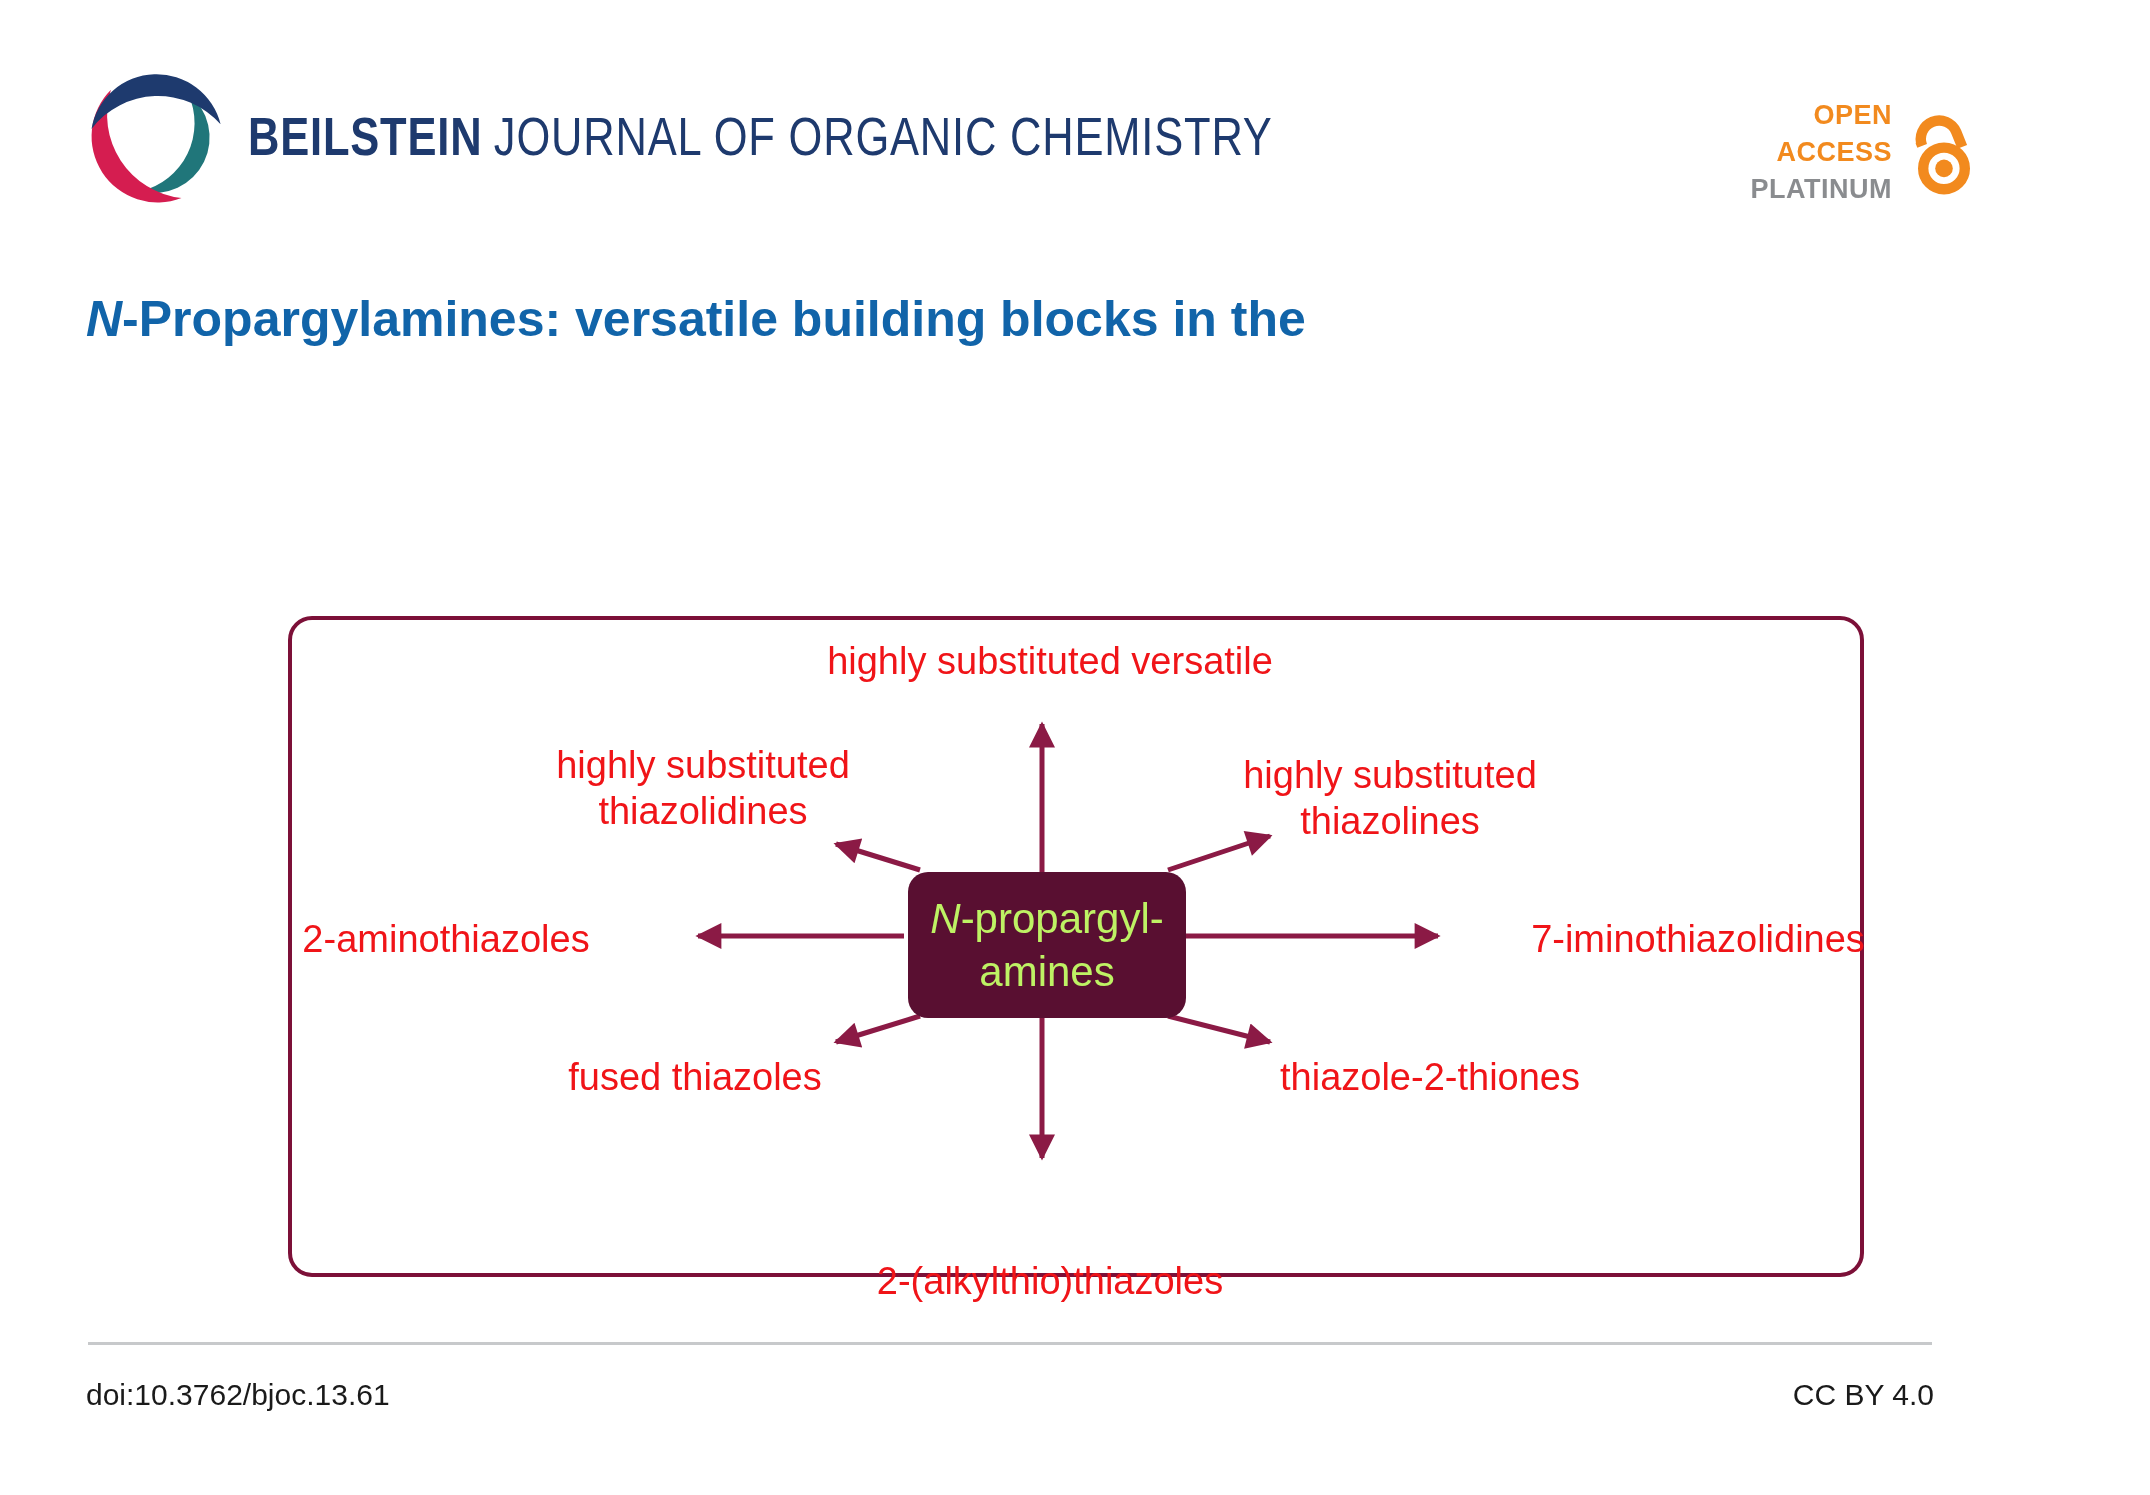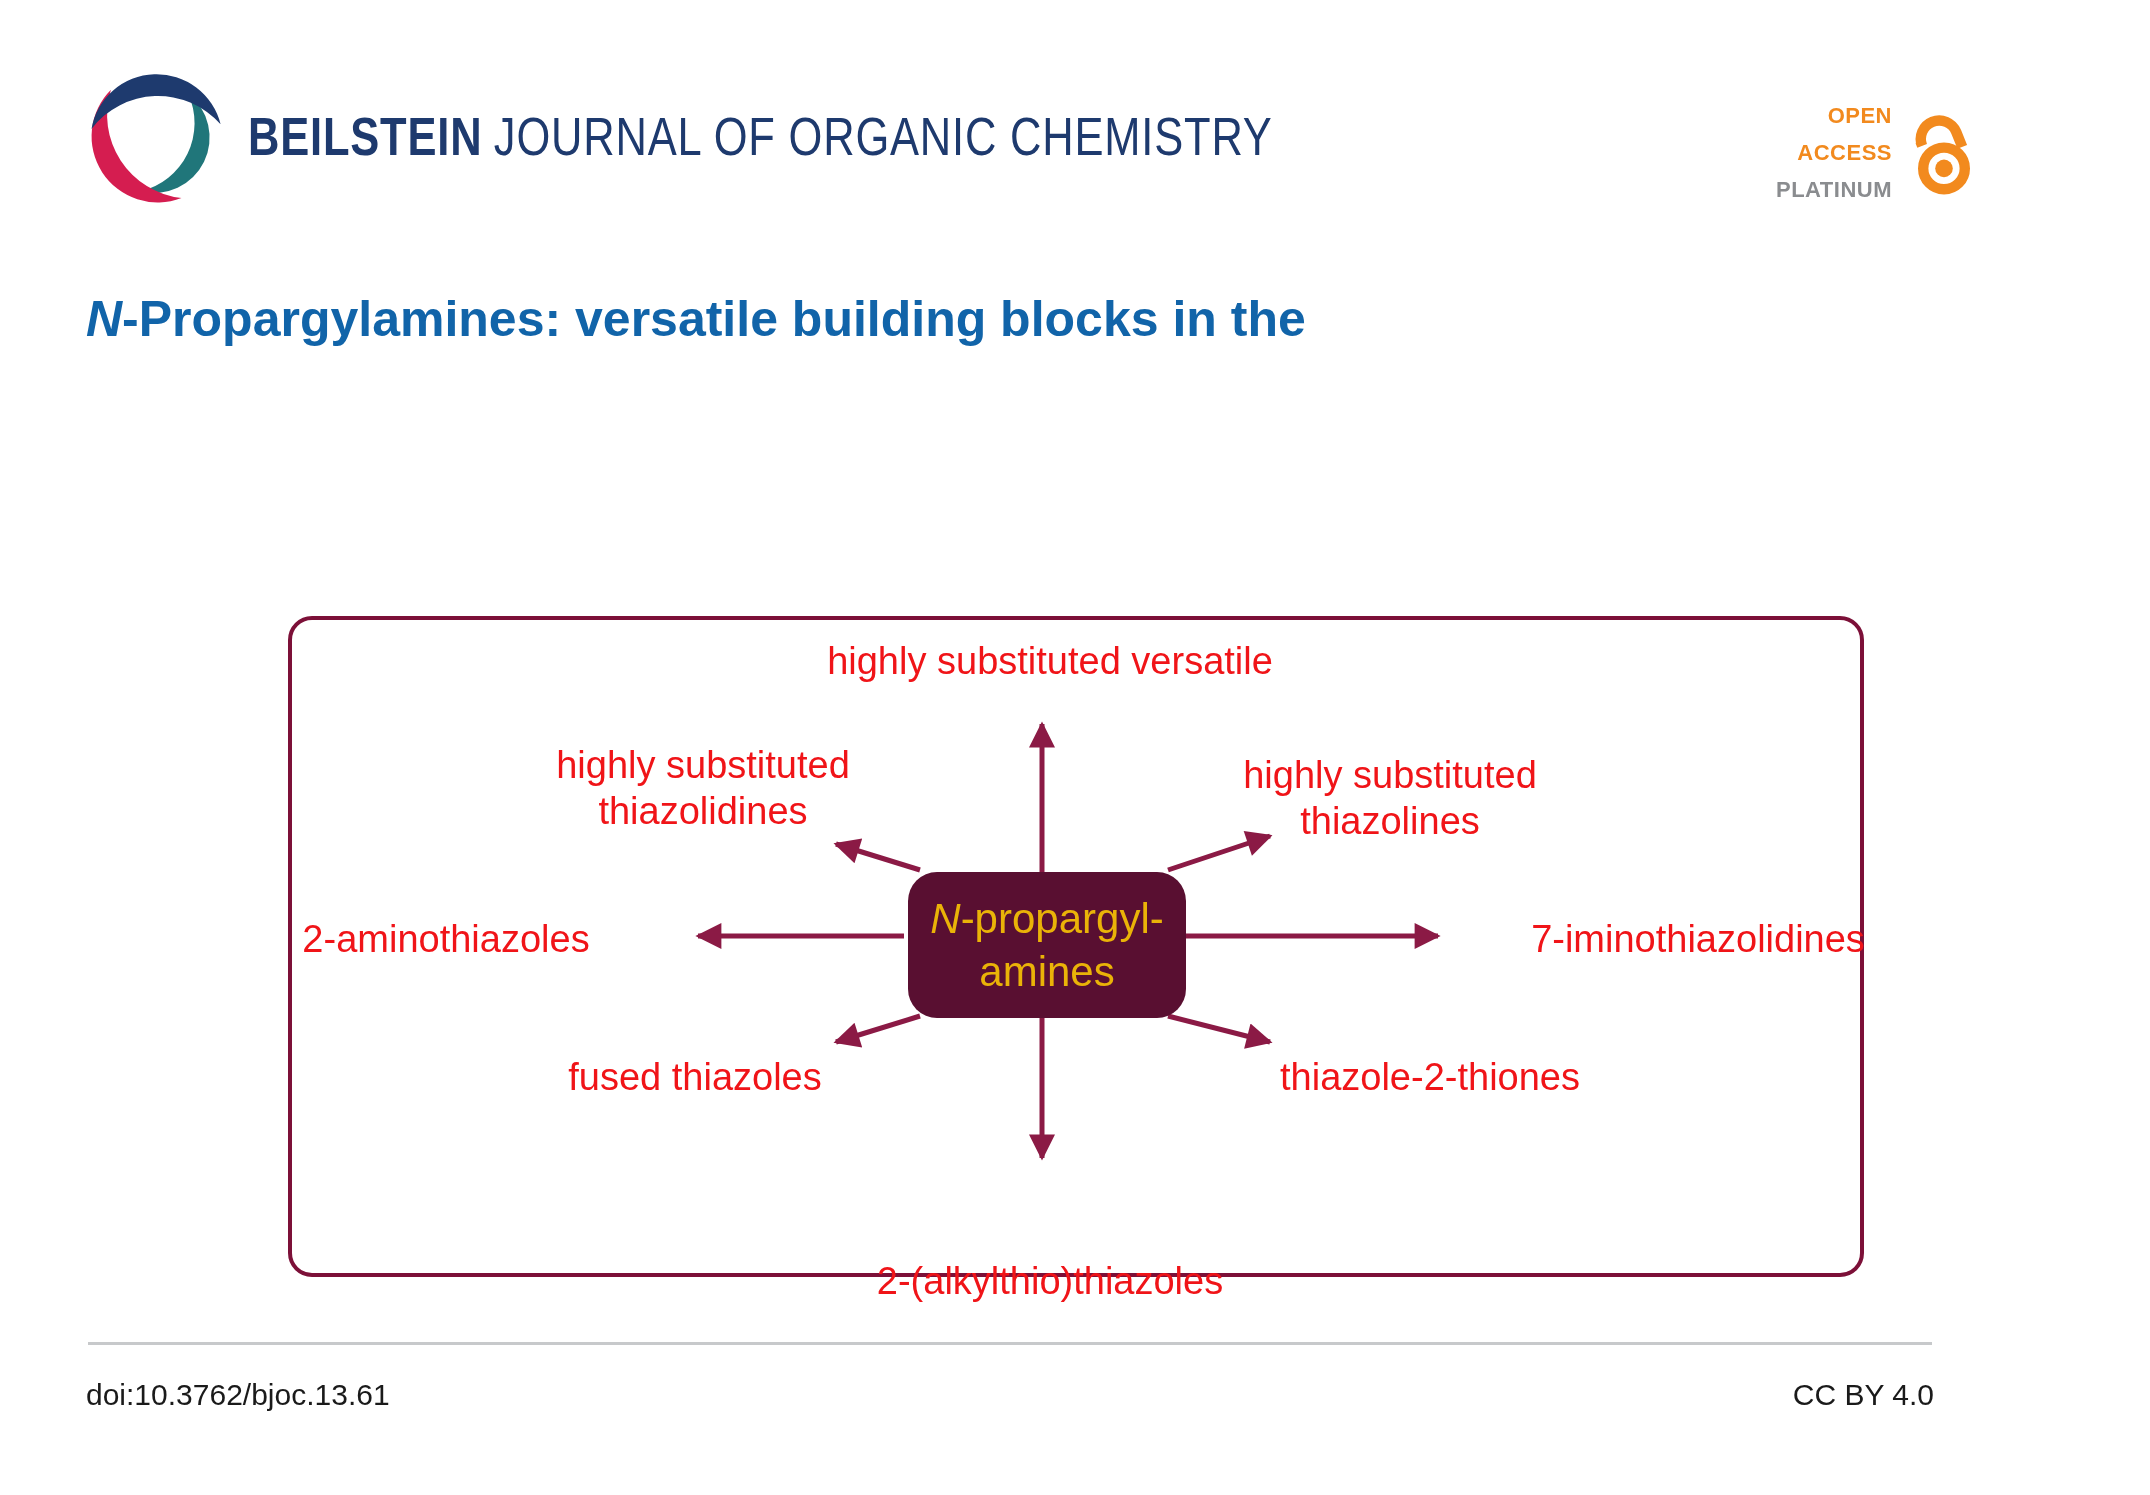--- a/index.html
+++ b/index.html
@@ -19,38 +19,38 @@
   body{font-family:"Liberation Sans",sans-serif;}
   #page{position:relative;width:2020px;height:1495px;background:#ffffff;overflow:hidden;}
 
   
   .swirl{position:absolute;left:68px;top:50px;}
   .journal-name{position:absolute;left:248px;top:106px;font-size:53px;color:var(--journal-navy);
     white-space:nowrap;transform:scaleX(0.82);transform-origin:left center;letter-spacing:1px;}
   .journal-name .jb{font-weight:700;}
   .journal-name .jr{font-weight:400;margin-left:14px;}
   .oa{position:absolute;right:36px;top:96px;display:flex;align-items:center;gap:12px;}
-  .oa-text{text-align:right;font-weight:700;font-size:22px;line-height:37px;letter-spacing:.5px;}
+  .oa-text{text-align:right;font-weight:700;font-size:27px;line-height:37px;letter-spacing:.5px;}
   .oa-text .o1,.oa-text .o2{color:var(--oa-orange);}
   .oa-text .o3{color:var(--platinum-gray);}
 
   
   .title{position:absolute;left:86px;top:270px;font-size:50px;font-weight:700;line-height:98px;
     color:var(--title-blue);white-space:nowrap;}
   .title .it{font-style:italic;}
   .authors{position:absolute;left:86px;top:494px;font-size:43px;color:#000;white-space:nowrap;}
 
   
   .panel{position:absolute;left:288px;top:616px;width:1576px;height:661px;
     border:4px solid var(--panel-maroon);border-radius:24px;background:#fff;}
   .panel svg.arrows{position:absolute;left:0;top:0;}
   .arrow{stroke:var(--arrow-maroon);stroke-width:5;fill:none;}
   .ah{fill:var(--arrow-maroon);}
   .cbox{position:absolute;left:616px;top:252px;width:278px;height:146px;background:var(--box-maroon);
-    border-radius:29px;color:#eab308;font-size:42px;line-height:53px;display:flex;flex-direction:column;
+    border-radius:20px;color:#bef264;font-size:42px;line-height:53px;display:flex;flex-direction:column;
     justify-content:center;align-items:center;z-index:2;}
   .cbox .it{font-style:italic;}
   .lbl{position:absolute;color:var(--label-red);font-size:38px;line-height:46px;text-align:center;
     white-space:pre-line;transform:translateX(-50%);z-index:1;}
   .lbl.nowrap{white-space:nowrap;}
   .lbl-top{left:758px;top:18px;}
   .lbl-topleft{left:411px;top:122px;}
   .lbl-topright{left:1098px;top:132px;}
   .lbl-left{left:154px;top:296px;}
   .lbl-right{left:1406px;top:296px;}

